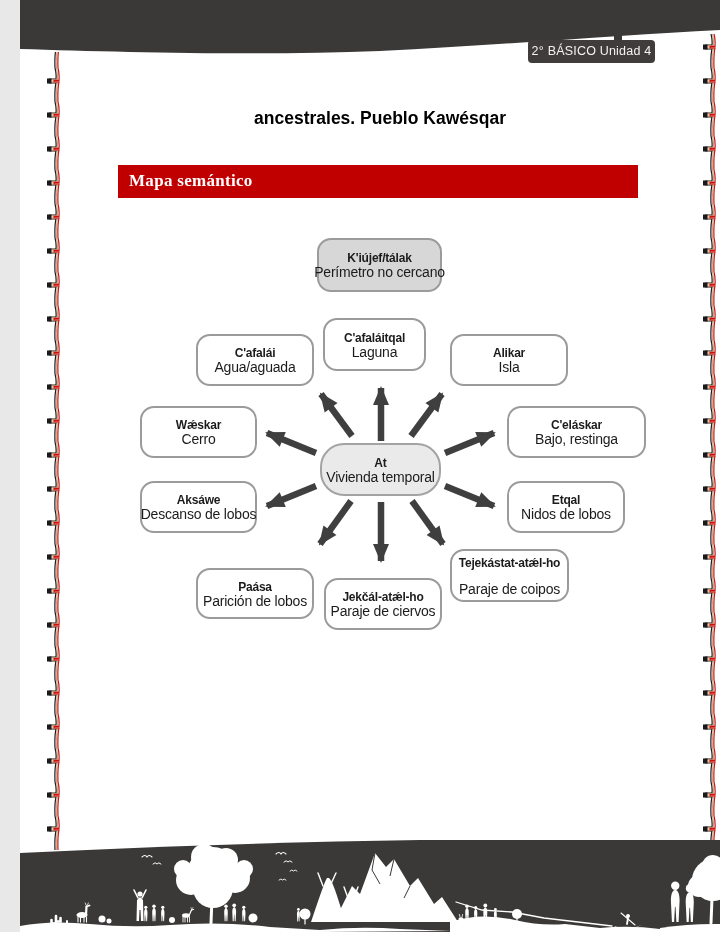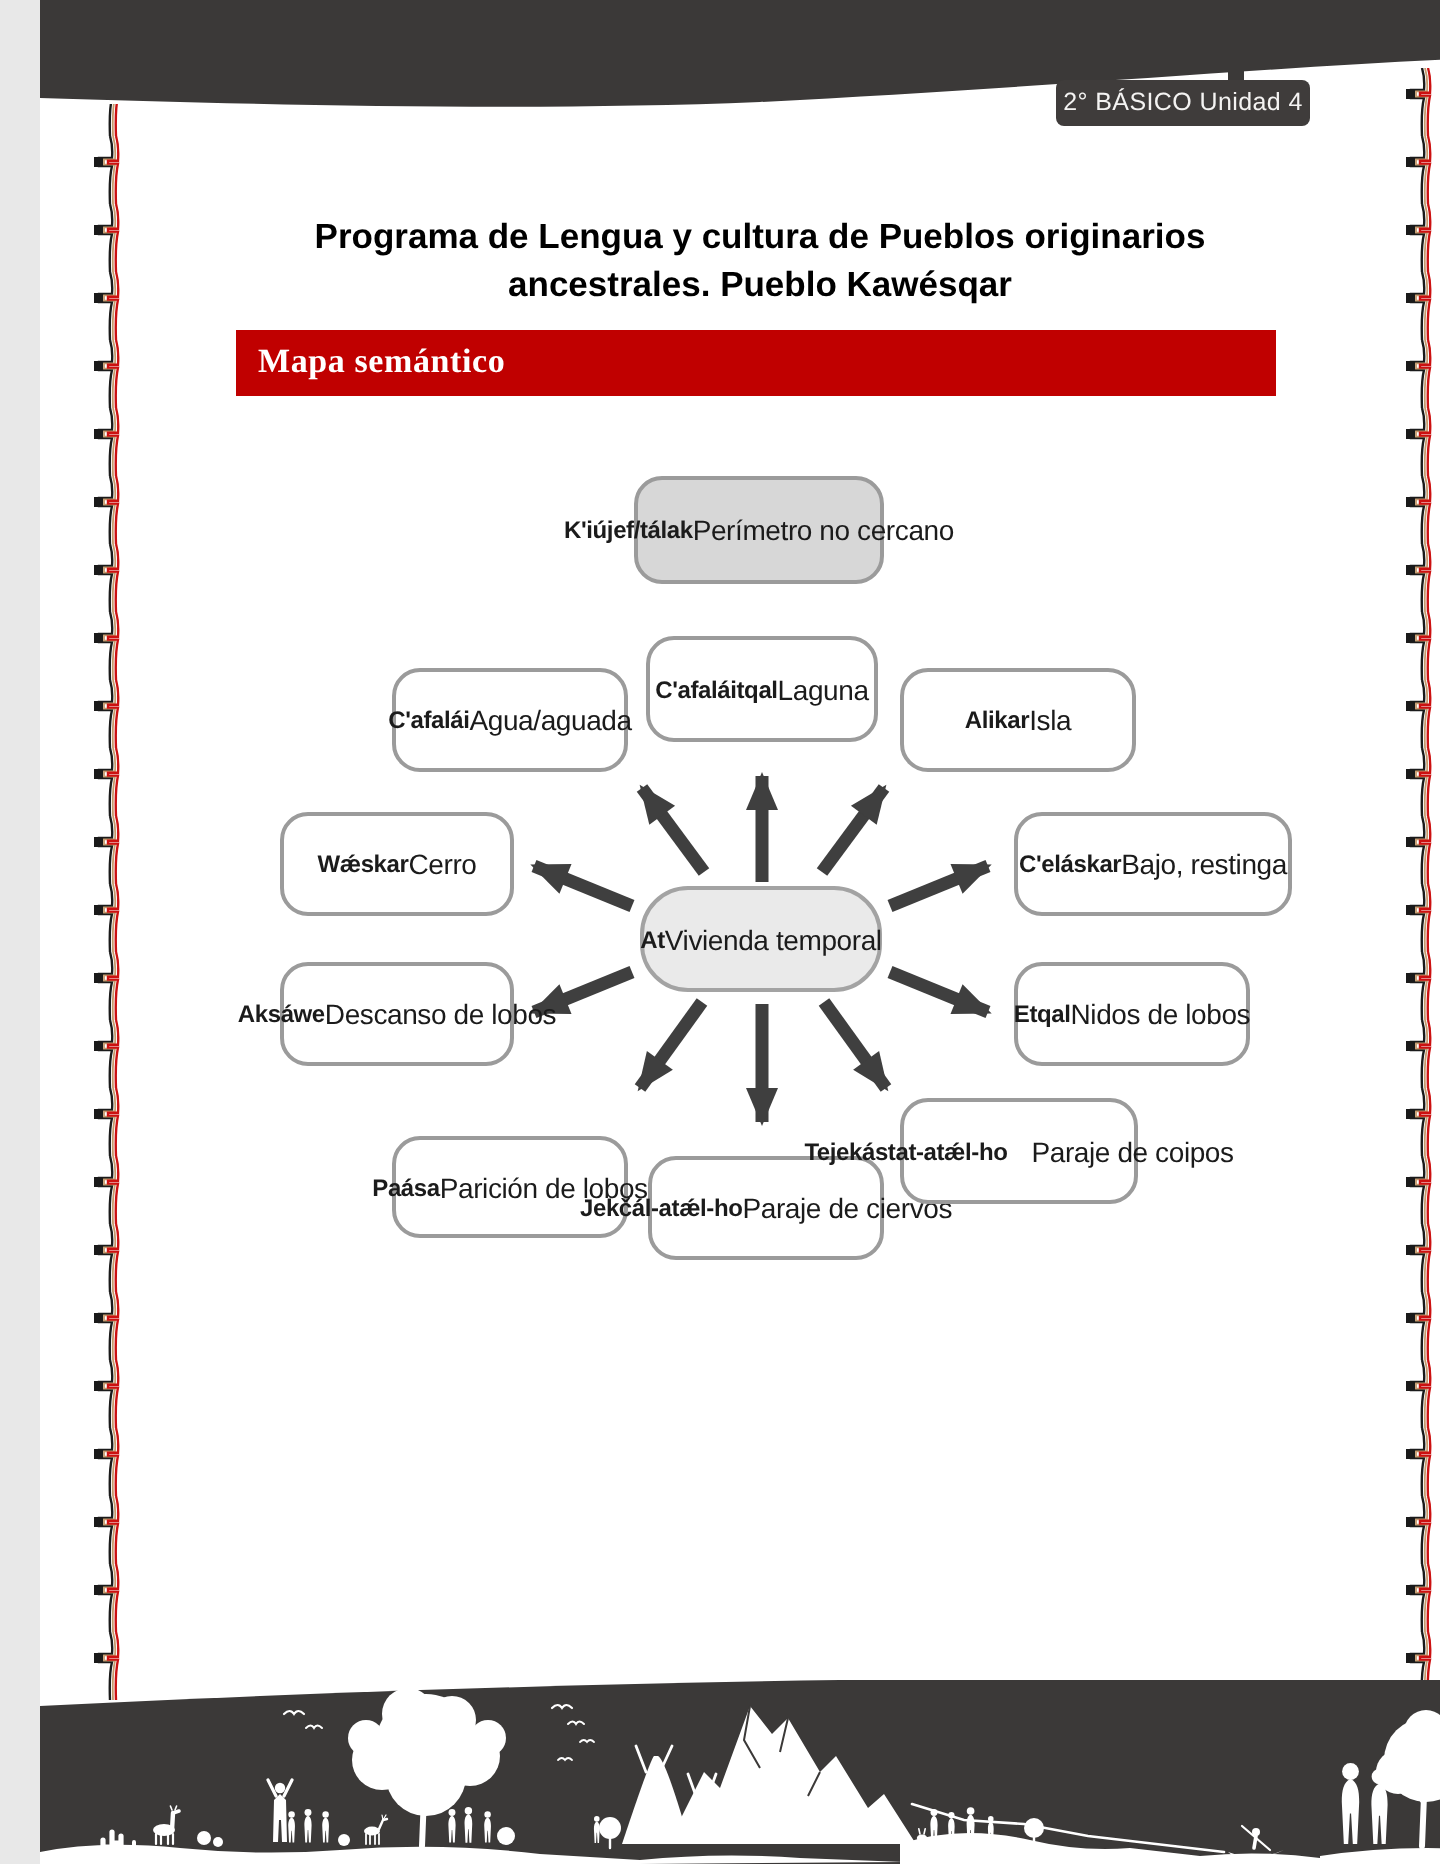--- a/index.html
+++ b/index.html
@@ -23,21 +23,21 @@
   
   .section-banner{
     left:98px;top:165px;width:520px;height:33px;background:#c00000;
     color:#ffffff;font-family:"Liberation Serif",serif;font-weight:bold;
     font-size:17px;line-height:31px;padding-left:11px;box-sizing:border-box;
     letter-spacing:.3px;
   }
   
   .node{
     box-sizing:border-box;border:2.5px solid #9b9b9b;border-radius:14px;
-    background:#ffffff;display:flex;flex-direction:row;align-items:center;
+    background:#ffffff;display:flex;flex-direction:column;align-items:center;
     justify-content:center;text-align:center;color:#1b1b1b;
   }
   .node .term{font-weight:bold;font-size:12px;line-height:14px;letter-spacing:-0.2px;white-space:nowrap;}
   .node .gloss{font-size:14px;line-height:14px;letter-spacing:-0.2px;white-space:nowrap;}
   .node-gray{background:#d7d7d7;}
   .node-center{background:#eaeaea;border-color:#a3a3a3;}
   .arrows{left:0;top:0;width:720px;height:932px;pointer-events:none;}
   .border-strip{top:0;height:932px;width:22px;pointer-events:none;}
   .bottom-art{left:0;top:840px;width:720px;height:92px;}
 </style>
@@ -69,21 +69,20 @@
         <path d="M11,0 Q12.5,5 12,11 L5.5,11 L5.5,15 L12,15 Q10.5,21 11,34" stroke="#1a1a1a" stroke-width="1.2" fill="none"></path>
         <path d="M12.5,0 Q14,5 13.5,11.7 L8,11.7 L8,14.3 L13.5,14.3 Q12,21 12.5,34" stroke="#c49a6c" stroke-width="0.9" fill="none"></path>
         <path d="M14,0 Q15.5,5 15,12.4 L10,12.4 L10,13.8 L15,13.8 Q13.5,21 14,34" stroke="#cc1111" stroke-width="1.2" fill="none"></path>
         <rect x="3" y="10.5" width="4.5" height="5" fill="#1a1a1a"></rect>
       </pattern>
     </defs>
     <rect x="0" y="34" width="22" height="812" fill="url(#zigR)"></rect>
   </svg>
 
   <div class="abs doc-title">
-    <div>Programa de Lengua y cultura de Pueblos originarios</div>
     <div>ancestrales. Pueblo Kawésqar</div>
   </div>
 
   <div class="abs section-banner">Mapa semántico</div>
 
   <div class="abs" style="left:0;top:0;width:720px;height:932px;">
 
     <svg class="abs arrows" viewBox="0 0 720 932">
       <defs>
         <marker id="ah" viewBox="0 0 22 18" refX="18" refY="9" markerWidth="22" markerHeight="18" orient="auto" markerUnits="userSpaceOnUse">
@@ -107,21 +106,21 @@
     <div class="abs node node-gray" style="left:297px;top:238px;width:125px;height:54px;">
       <div class="term">K'iújef/tálak</div>
       <div class="gloss">Perímetro no cercano</div>
     </div>
 
     <div class="abs node" style="left:176px;top:334px;width:118px;height:52px;">
       <div class="term">C'afalái</div>
       <div class="gloss">Agua/aguada</div>
     </div>
 
-    <div class="abs node" style="left:303px;top:318px;width:116px;height:53px;">
+    <div class="abs node" style="left:303px;top:318px;width:103px;height:53px;">
       <div class="term">C'afaláitqal</div>
       <div class="gloss">Laguna</div>
     </div>
 
     <div class="abs node" style="left:430px;top:334px;width:118px;height:52px;">
       <div class="term">Alikar</div>
       <div class="gloss">Isla</div>
     </div>
 
     <div class="abs node" style="left:120px;top:406px;width:117px;height:52px;">

